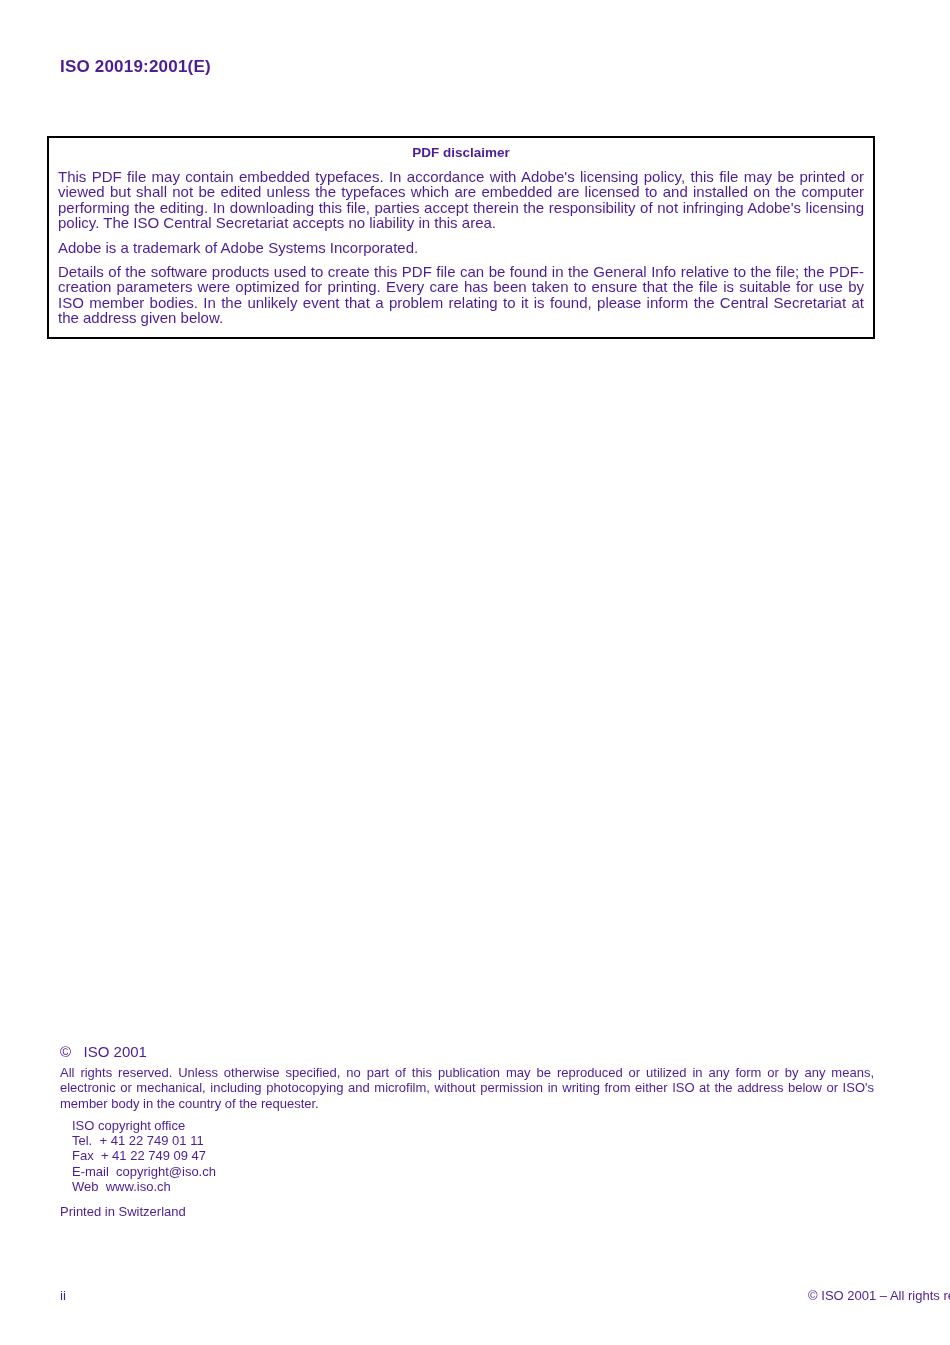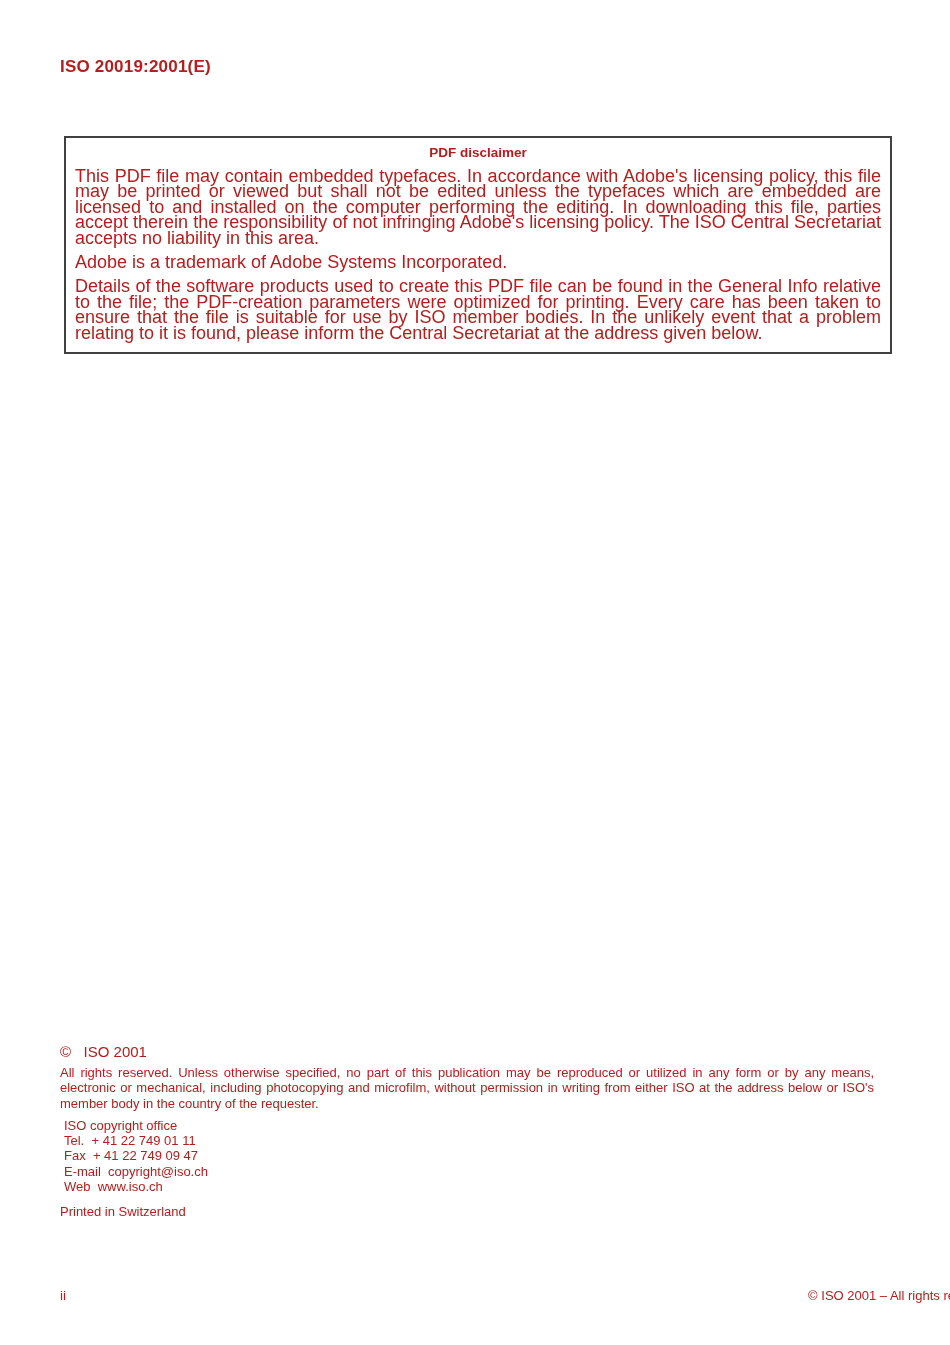--- a/index.html
+++ b/index.html
@@ -6,47 +6,47 @@
     margin: 0;
     padding: 0;
     background: #ffffff;
   }
   .page {
     position: relative;
     width: 950px;
     height: 1345px;
     background: #ffffff;
     font-family: "Liberation Sans", "DejaVu Sans", sans-serif;
-    color: #b91c1c;
+    color: #4c1d95;
     overflow: hidden;
   }
   .doc-header {
     position: absolute;
     left: 60px;
     top: 57px;
     font-size: 17px;
     font-weight: bold;
     letter-spacing: 0.2px;
   }
   .disclaimer-box {
     position: absolute;
-    left: 64px;
+    left: 47px;
     top: 136px;
     width: 806px;
-    border: 2px solid #404040;
+    border: 2px solid #000000;
     padding: 7px 9px 11px 9px;
   }
   .disclaimer-title {
     text-align: center;
     font-weight: bold;
     font-size: 13.5px;
     margin: 0 0 9px 0;
   }
   .disclaimer-para {
-    font-size: 18px;
+    font-size: 15px;
     line-height: 15.4px;
     text-align: justify;
     margin: 0 0 9px 0;
   }
   .disclaimer-para:last-child { margin-bottom: 0; }
   .copyright-section {
     position: absolute;
     left: 60px;
     top: 1044px;
     width: 814px;
@@ -57,21 +57,21 @@
     white-space: pre-wrap;
     margin: 0 0 6px 0;
   }
   .copyright-rights {
     font-size: 13px;
     line-height: 15.4px;
     text-align: justify;
     margin: 0 0 7px 0;
   }
   .address-block {
-    margin-left: 4px;
+    margin-left: 12px;
     font-size: 13px;
     line-height: 15.1px;
   }
   .address-line {
     white-space: pre-wrap;
   }
   .printed-line {
     font-size: 13px;
     line-height: 15px;
     margin-top: 10px;

